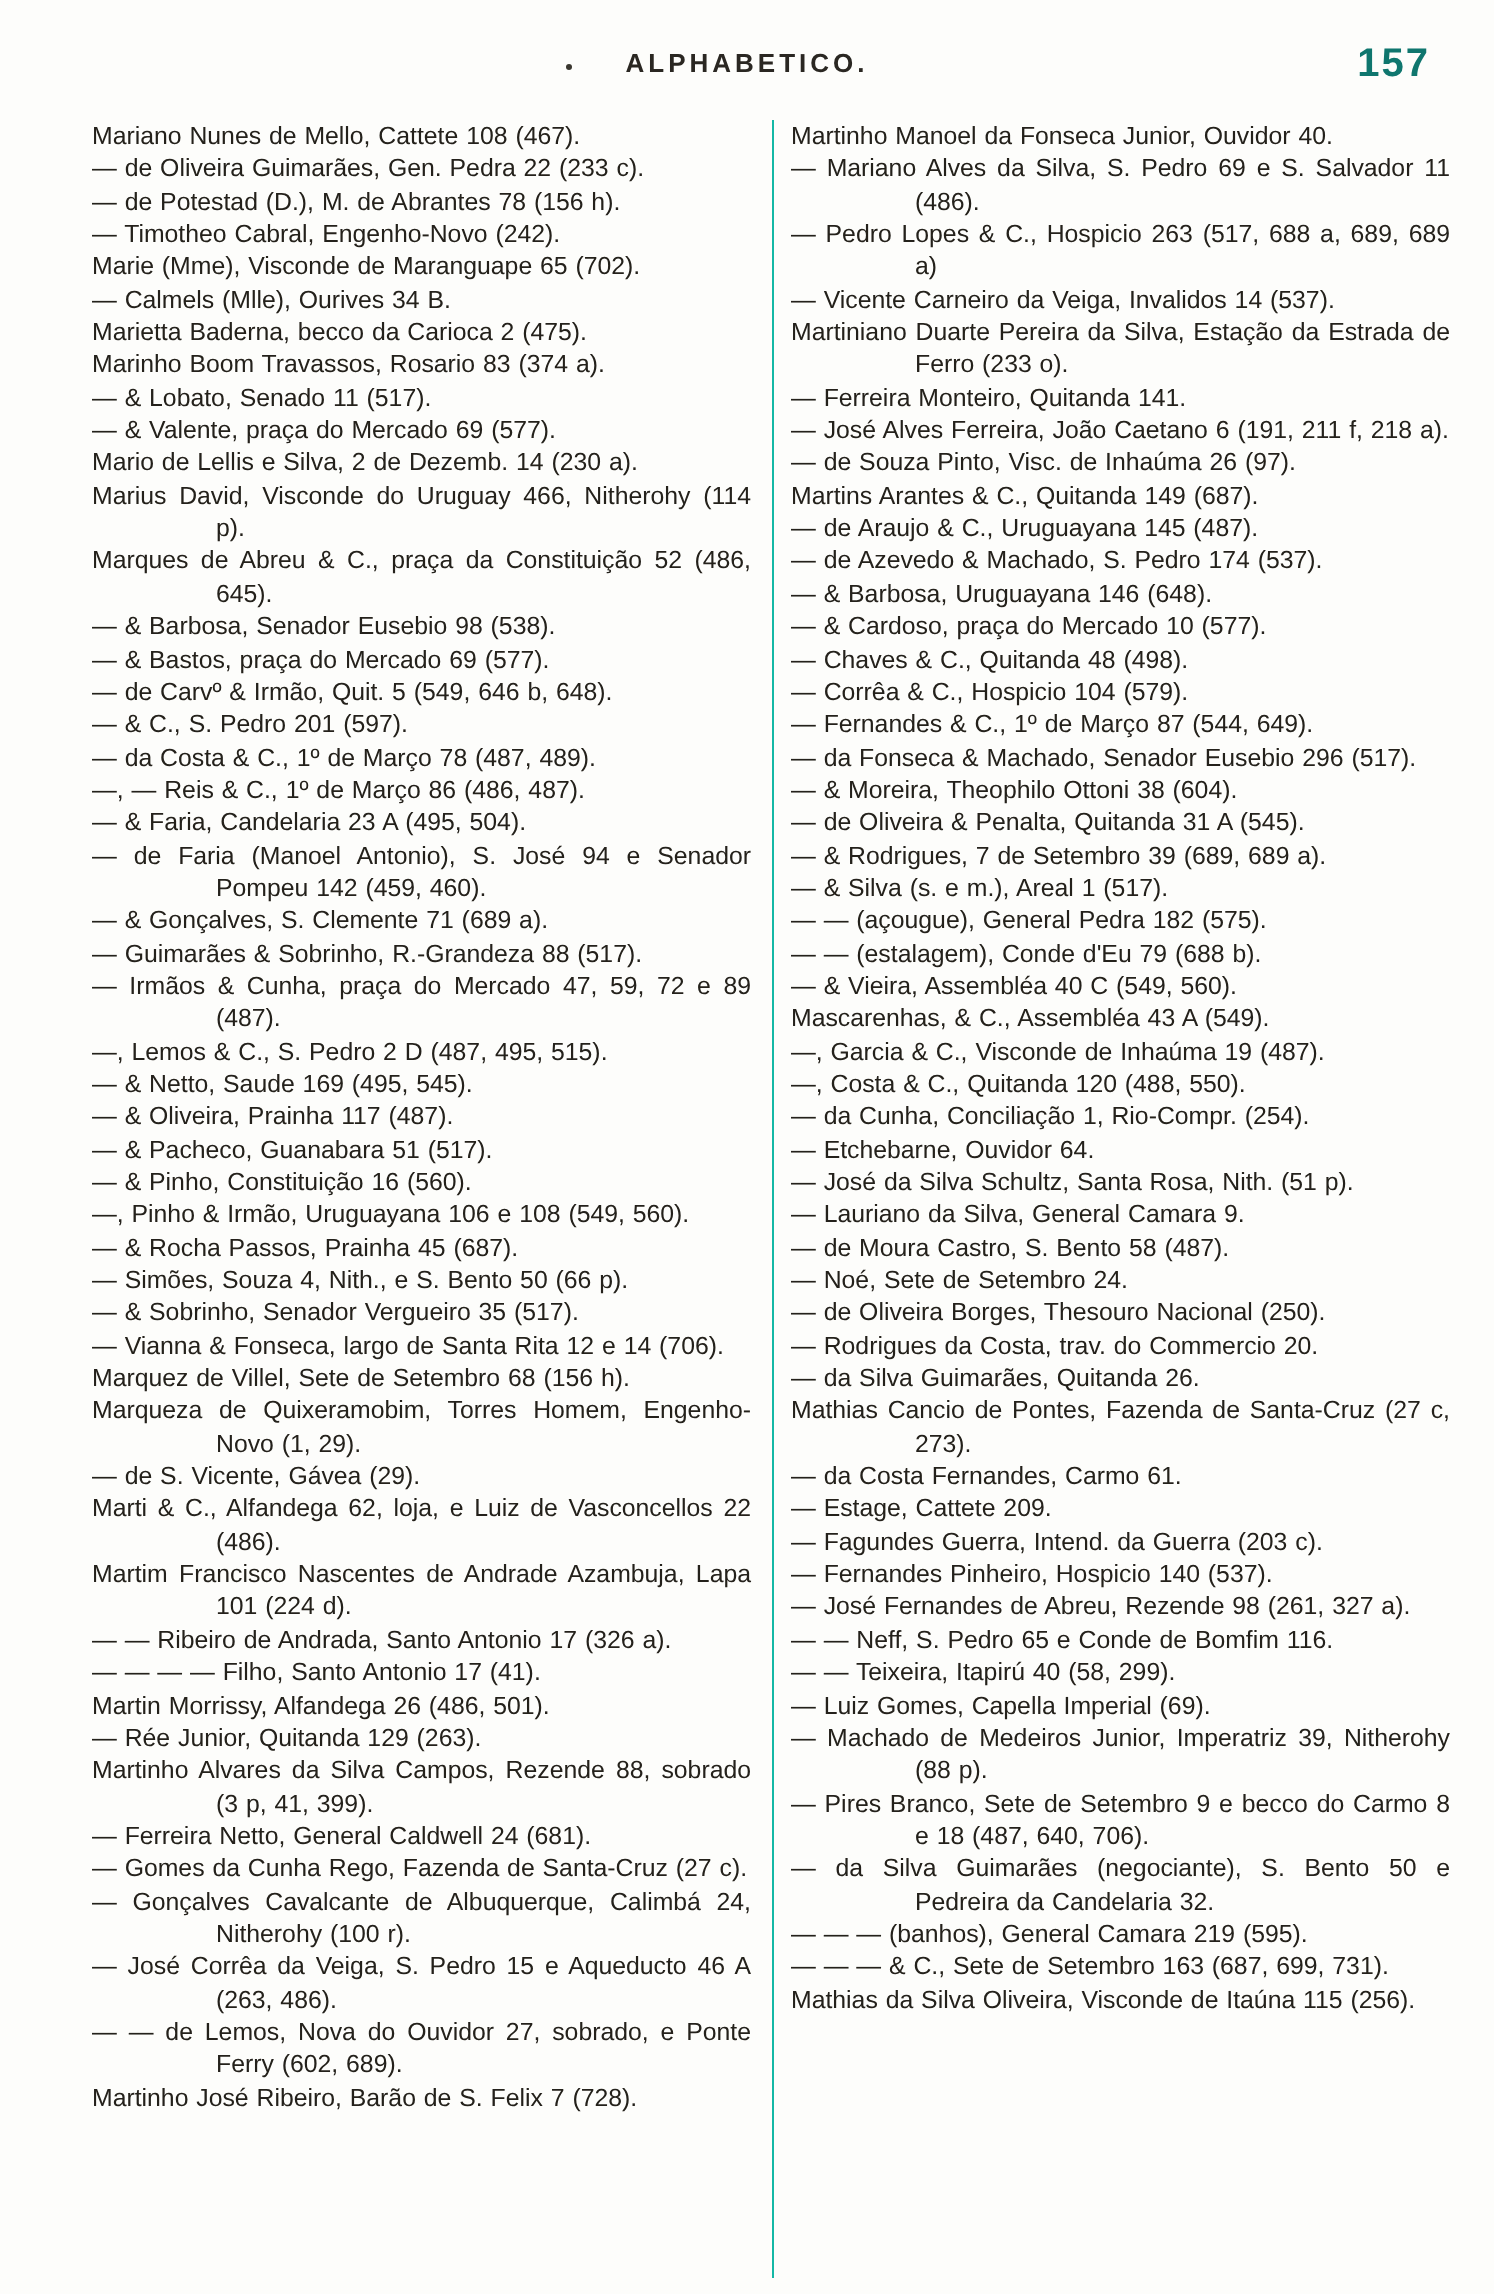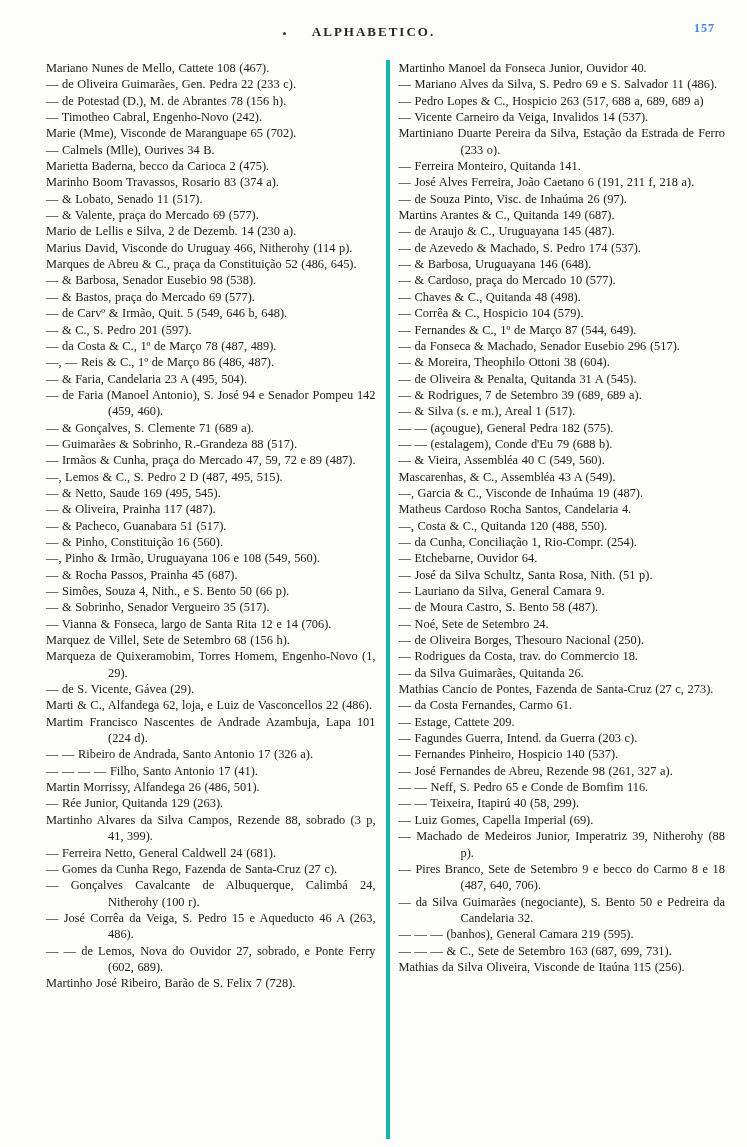--- a/index.html
+++ b/index.html
@@ -7,21 +7,21 @@
     padding: 0;
     background: #e9e9e6;
   }
   .page {
     position: relative;
     width: 747px;
     height: 1147px;
     margin: 0 auto;
     background: #fdfdfb;
     color: #221f1a;
-    font-family: Liberation Serif, serif;
+    font-family: Liberation Sans, sans-serif;
     overflow: hidden;
     box-sizing: border-box;
   }
   .running-head {
     position: absolute;
     top: 24px;
     left: 0;
     right: 0;
     height: 24px;
   }
@@ -32,24 +32,24 @@
     text-align: center;
     font-size: 13px;
     font-weight: bold;
     letter-spacing: 2px;
     color: #2a2722;
   }
   .head-page-number {
     position: absolute;
     right: 32px;
     top: -3px;
-    font-size: 12px;
+    font-size: 20px;
     font-weight: bold;
     letter-spacing: 1px;
-    color: #3b82f6;
+    color: #0f766e;
   }
   .speck {
     position: absolute;
     top: 8px;
     left: 283px;
     width: 3px;
     height: 3px;
     border-radius: 50%;
     background: #3a372f;
   }
@@ -62,21 +62,21 @@
     display: flex;
   }
   .column {
     width: 50%;
     box-sizing: border-box;
   }
   .column.left {
     padding-right: 10px;
   }
   .column.right {
-    border-left: 4px solid #14b8a6;
+    border-left: 1px solid #14b8a6;
     padding-left: 9px;
   }
   .entry {
     margin: 0;
     font-size: 12.4px;
     line-height: 16.35px;
     text-align: justify;
     padding-left: 62px;
     text-indent: -62px;
     word-spacing: 0.5px;
@@ -167,30 +167,29 @@
         <p class="entry">— da Fonseca &amp; Machado, Senador Eusebio 296 (517).</p>
         <p class="entry">— &amp; Moreira, Theophilo Ottoni 38 (604).</p>
         <p class="entry">— de Oliveira &amp; Penalta, Quitanda 31 A (545).</p>
         <p class="entry">— &amp; Rodrigues, 7 de Setembro 39 (689, 689 a).</p>
         <p class="entry">— &amp; Silva (s. e m.), Areal 1 (517).</p>
         <p class="entry">— — (açougue), General Pedra 182 (575).</p>
         <p class="entry">— — (estalagem), Conde d'Eu 79 (688 b).</p>
         <p class="entry">— &amp; Vieira, Assembléa 40 C (549, 560).</p>
         <p class="entry">Mascarenhas, &amp; C., Assembléa 43 A (549).</p>
         <p class="entry">—, Garcia &amp; C., Visconde de Inhaúma 19 (487).</p>
-        <p class="entry">Matheus Cardoso Rocha Santos, Candelaria 4.</p>
         <p class="entry">—, Costa &amp; C., Quitanda 120 (488, 550).</p>
         <p class="entry">— da Cunha, Conciliação 1, Rio-Compr. (254).</p>
         <p class="entry">— Etchebarne, Ouvidor 64.</p>
         <p class="entry">— José da Silva Schultz, Santa Rosa, Nith. (51 p).</p>
         <p class="entry">— Lauriano da Silva, General Camara 9.</p>
         <p class="entry">— de Moura Castro, S. Bento 58 (487).</p>
         <p class="entry">— Noé, Sete de Setembro 24.</p>
         <p class="entry">— de Oliveira Borges, Thesouro Nacional (250).</p>
-        <p class="entry">— Rodrigues da Costa, trav. do Commercio 18.</p>
+        <p class="entry">— Rodrigues da Costa, trav. do Commercio 20.</p>
         <p class="entry">— da Silva Guimarães, Quitanda 26.</p>
         <p class="entry">Mathias Cancio de Pontes, Fazenda de Santa-Cruz (27 c, 273).</p>
         <p class="entry">— da Costa Fernandes, Carmo 61.</p>
         <p class="entry">— Estage, Cattete 209.</p>
         <p class="entry">— Fagundes Guerra, Intend. da Guerra (203 c).</p>
         <p class="entry">— Fernandes Pinheiro, Hospicio 140 (537).</p>
         <p class="entry">— José Fernandes de Abreu, Rezende 98 (261, 327 a).</p>
         <p class="entry">— — Neff, S. Pedro 65 e Conde de Bomfim 116.</p>
         <p class="entry">— — Teixeira, Itapirú 40 (58, 299).</p>
         <p class="entry">— Luiz Gomes, Capella Imperial (69).</p>

